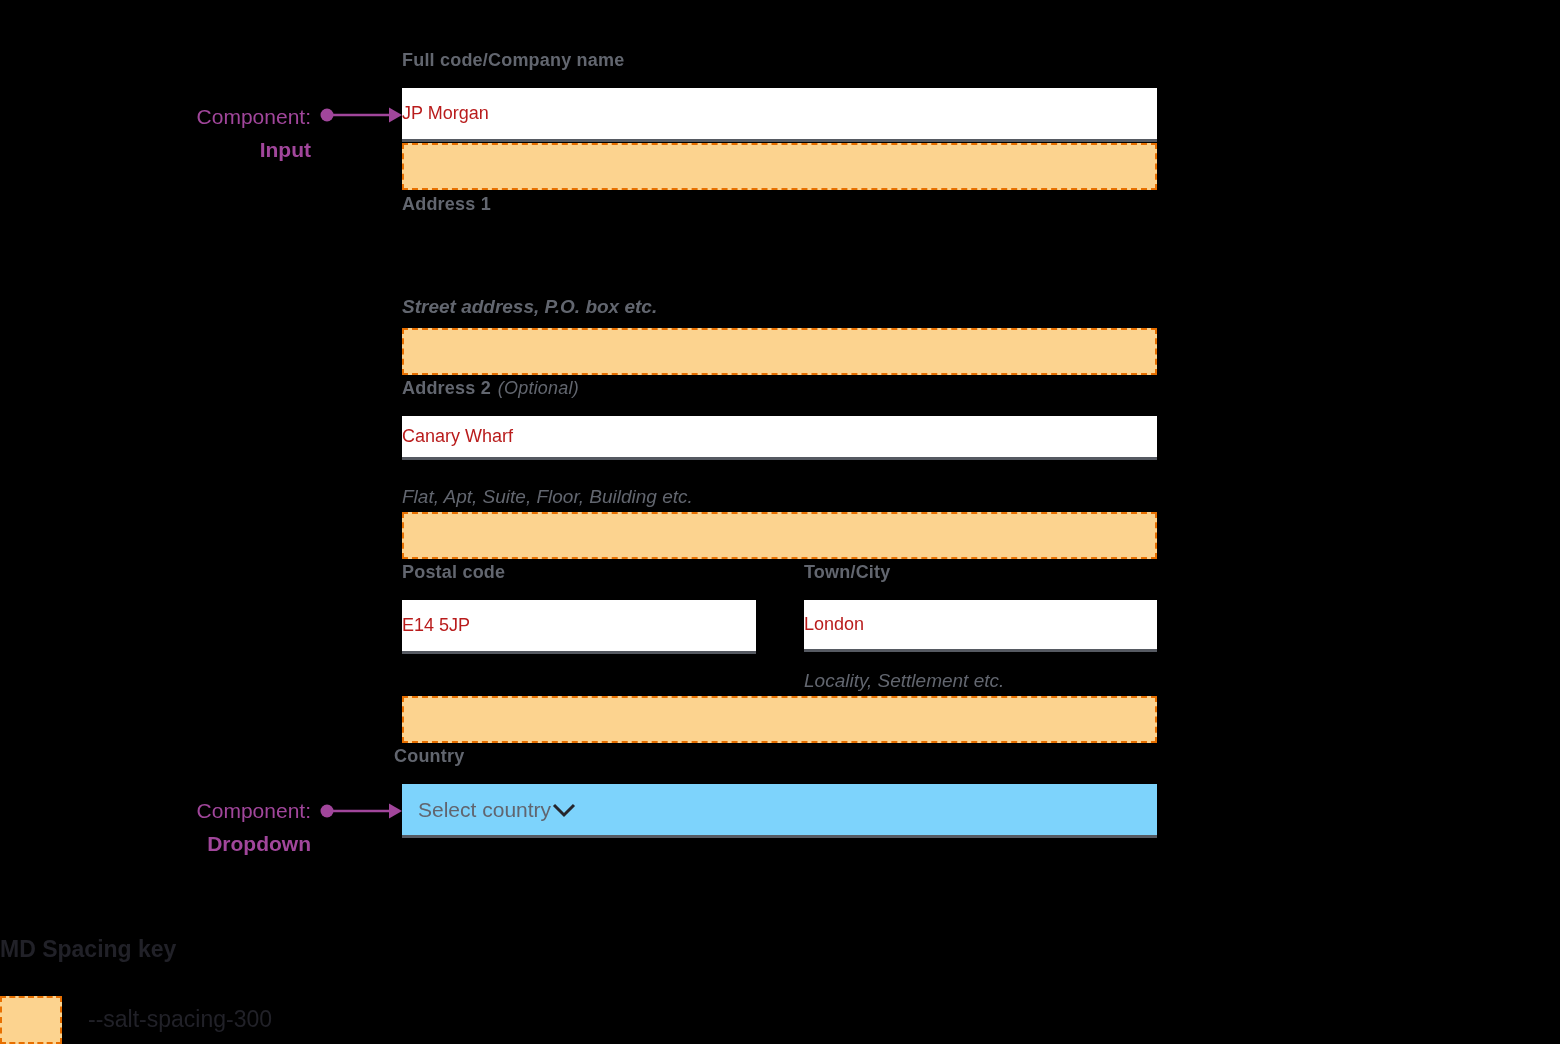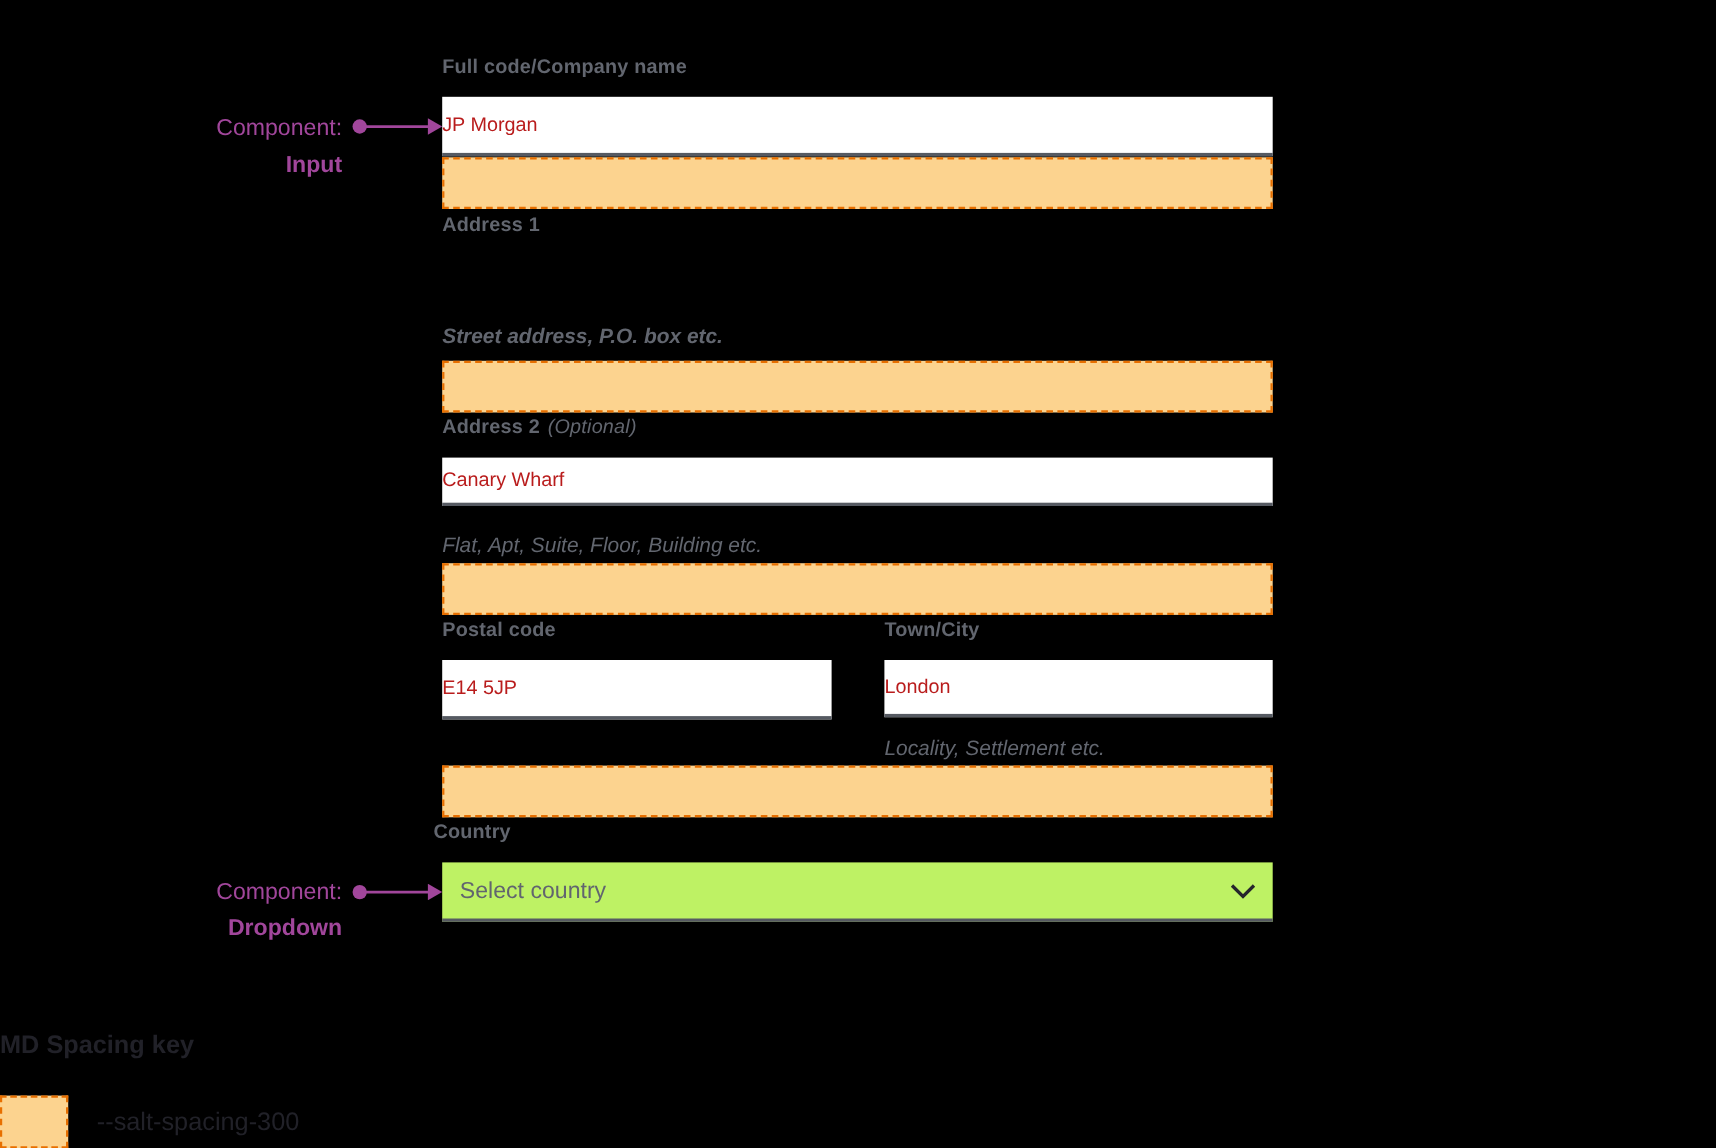--- a/index.html
+++ b/index.html
@@ -10,22 +10,22 @@
   .flabel{position:absolute;font-size:18px;font-weight:600;color:#62666f;letter-spacing:.2px;}
   .flabel .opt{font-weight:400;font-style:italic;margin-left:7px;}
   .finput{
     position:absolute;box-sizing:border-box;background:#fff;border:none;outline:none;
     border-bottom:3px solid #565a62;font-family:inherit;font-size:18px;color:#b91c1c;
     padding:0 0;margin:0;
   }
   .helper{position:absolute;font-size:19px;font-style:italic;color:#62666f;}
   .space{position:absolute;box-sizing:border-box;background:#FCD38F;border:2px dashed #E76F00;}
   .dropdown{
-    position:absolute;box-sizing:border-box;background:#bef264;border-bottom:3px solid #565a62;
-    display:flex;align-items:center;justify-content:space-between;
+    position:absolute;box-sizing:border-box;background:#7dd3fc;border-bottom:3px solid #565a62;
+    display:flex;align-items:center;
     padding:0 14px 0 16px;cursor:pointer;
   }
   .dropdown .ph{font-size:21px;color:#61656f;}
   .annotation{
     position:absolute;left:0;width:311px;text-align:right;color:#A1469B;
     font-size:21px;line-height:33px;
   }
   .annotation .comp-name{font-weight:700;}
   .arrow{position:absolute;}
   .key-title{position:absolute;font-size:23px;font-weight:700;color:#212128;}

